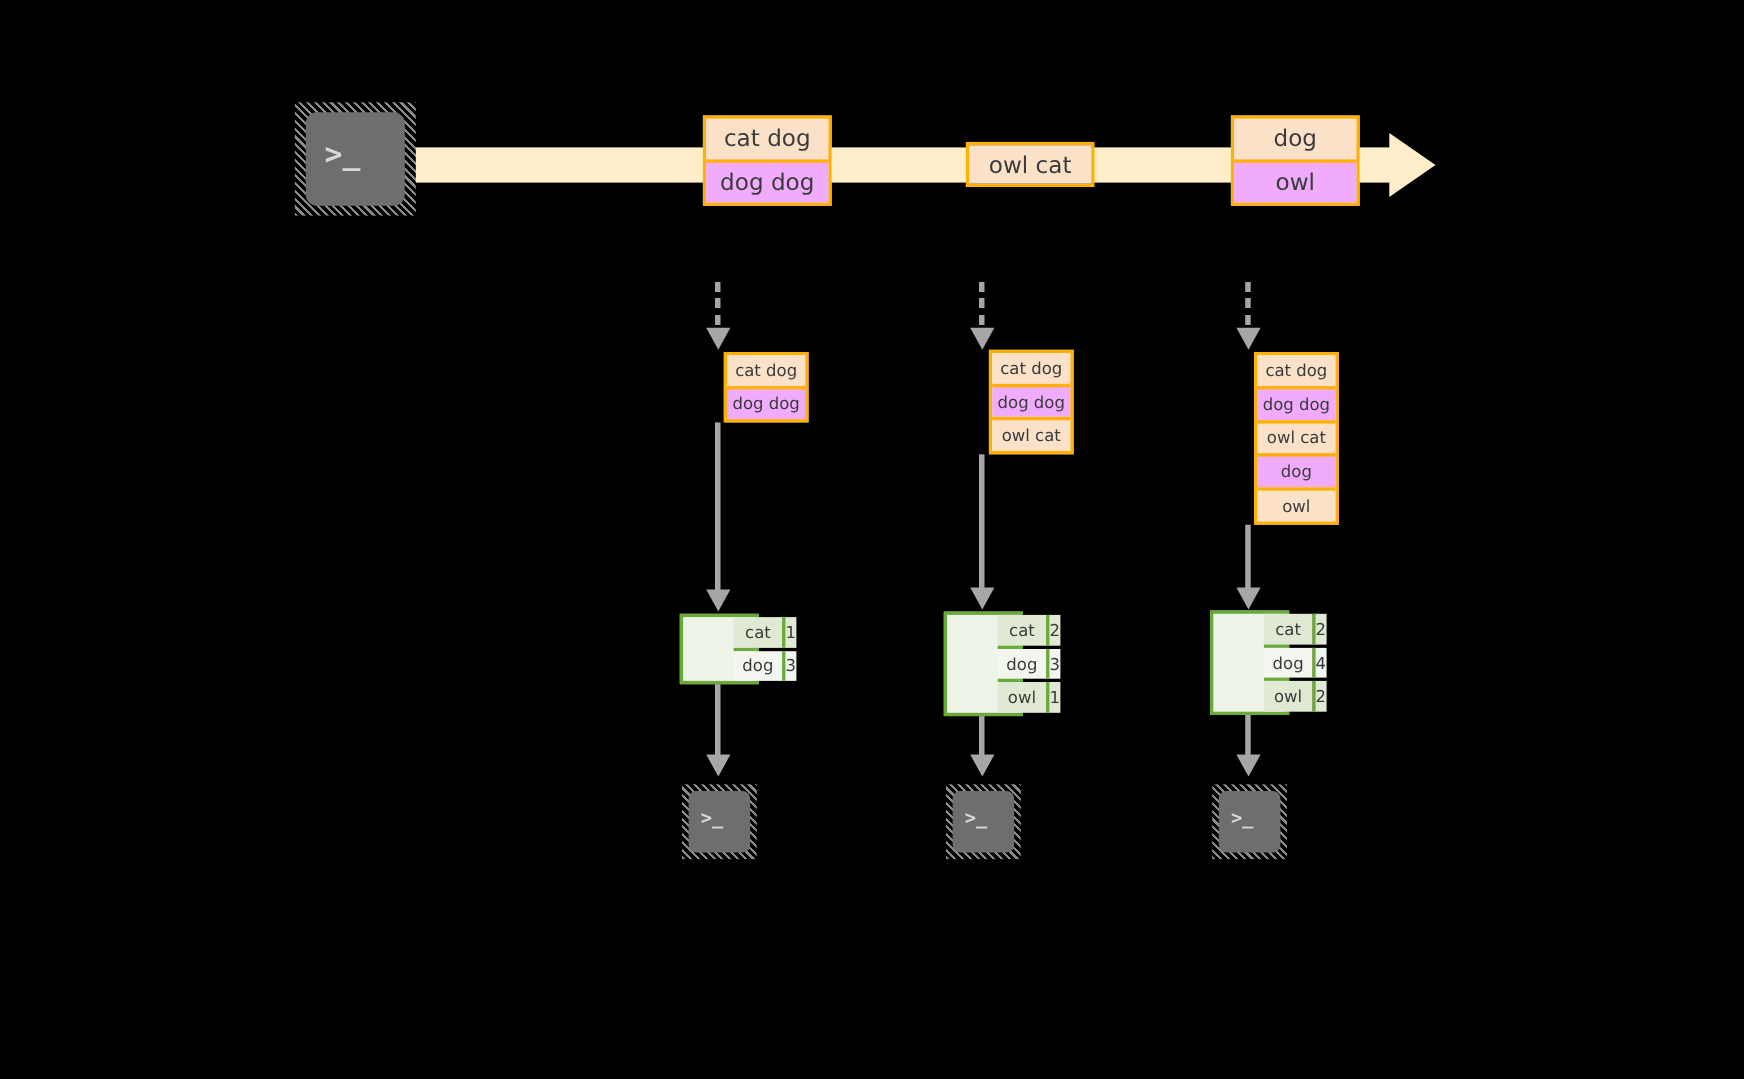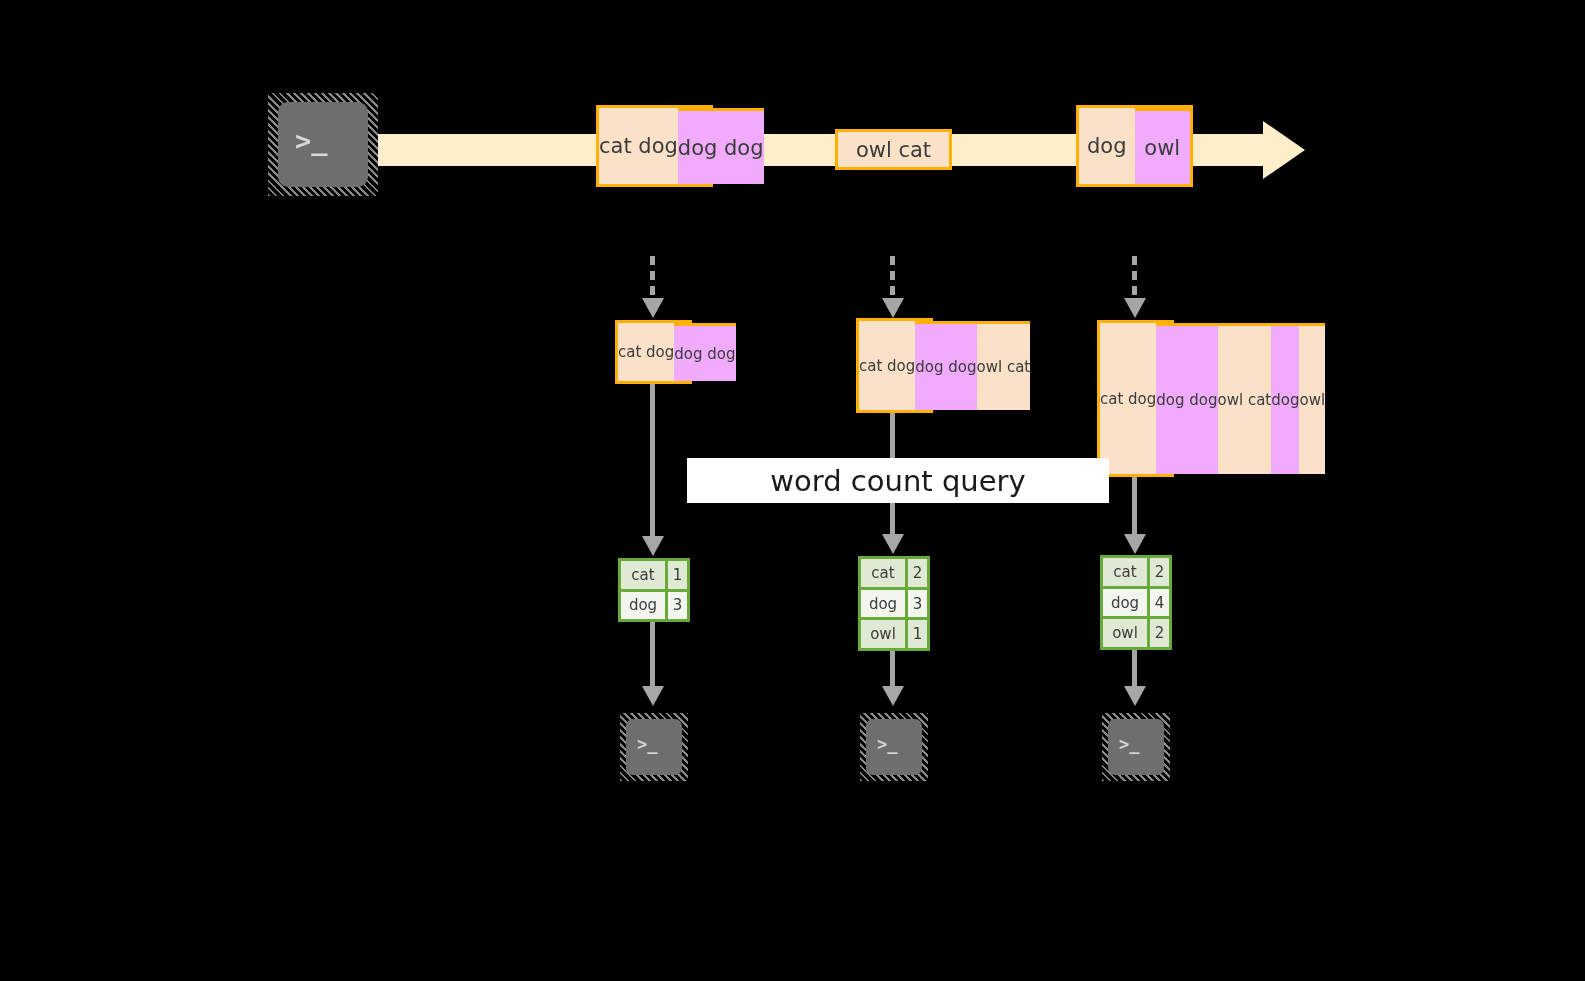--- a/index.html
+++ b/index.html
@@ -59,21 +59,22 @@
     border-left: 42px solid #ffeec9;
   }
 
   
   .rec-box {
     position: absolute;
     box-sizing: border-box;
     border: 3px solid #ffb000;
     background: #fdf1e4;
     display: flex;
-    flex-direction: row;
+    flex-direction: column;
+    margin-left: 43px;
   }
   .rec-row {
     flex: 1 1 0;
     display: flex;
     align-items: center;
     justify-content: center;
     color: #3b3b3b;
     white-space: nowrap;
     box-sizing: border-box;
   }
@@ -82,20 +83,21 @@
   .rec-row.div   { border-top: 3px solid #ffb000; }
 
   
   .res-box {
     position: absolute;
     box-sizing: border-box;
     border: 3px solid #6aaa3a;
     background: #eef4e8;
     display: flex;
     flex-direction: column;
+    padding-left: 46px;
   }
   .res-row {
     flex: 1 1 0;
     display: flex;
     box-sizing: border-box;
   }
   .res-row.div { border-top: 3px solid #6aaa3a; }
   .res-cell {
     display: flex;
     align-items: center;
@@ -262,15 +264,14 @@
   </div>
 
   <div class="conn-line" style="left:1132px; top:650px; height:38px;"></div>
   <div class="conn-head" style="left:1124px; top:686px;"></div>
 
   <div class="terminal-wrap" style="left:1102px; top:713px; width:68px; height:68px;">
     <div class="terminal-body" style="left:6px; top:6px; width:56px; height:56px; border-radius:7px;"></div>
     <div class="terminal-glyph" style="left:17px; top:23px; font-size:17px;">&gt;_</div>
   </div>
 
-  <div class="query-banner" style="left:687px; top:458px; width:422px; height:45px; font-size:29px;">word count query</div>
 
 </div>
 
 </body></html>

